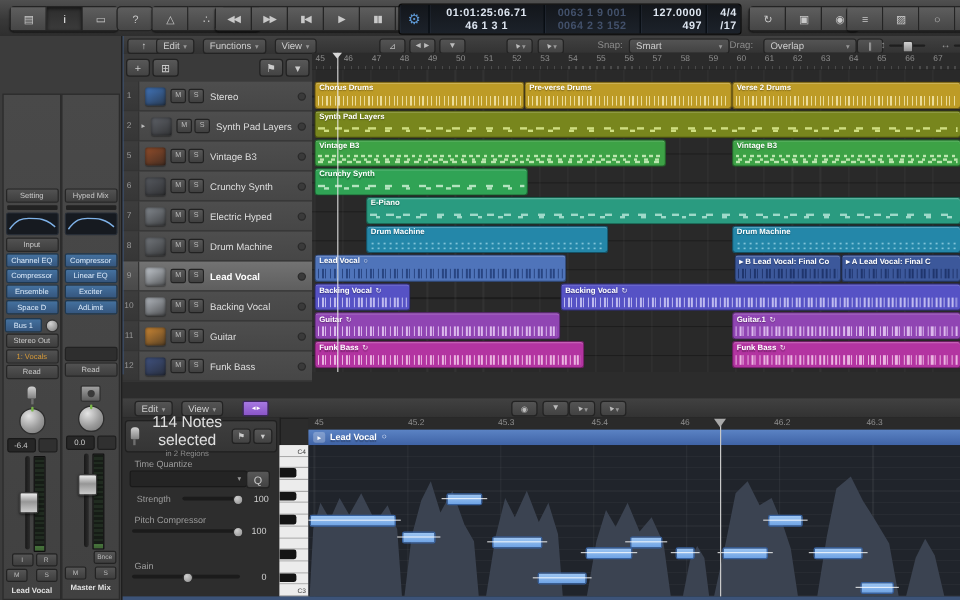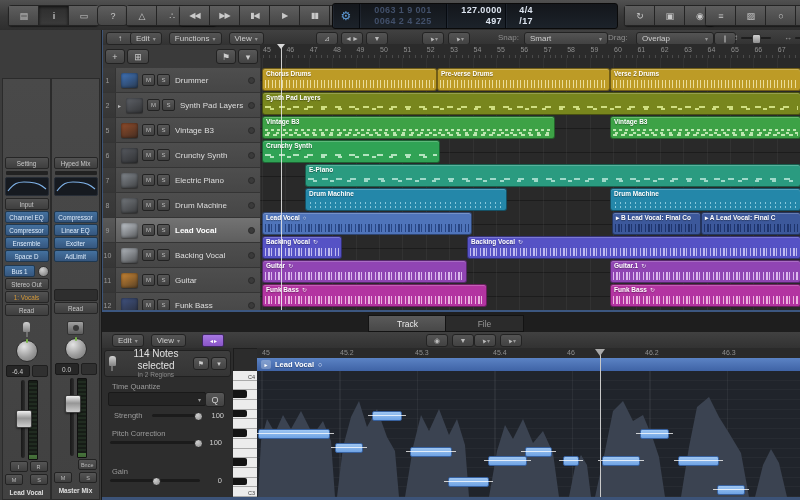--- a/index.html
+++ b/index.html
@@ -129,21 +129,21 @@
   #flex-box{position:absolute;left:128px;top:2px;width:190px;justify-content:space-between;padding-left:58px}
   #ed-icons{position:absolute;left:326px;top:2px;display:flex;gap:4px}
   #ed-tools{position:absolute;left:374px;top:2px;display:flex;gap:4px}
 
   #edpanel{left:100px;top:348px;width:133px;height:149px;background:#2d2d2d;border-right:1px solid #1c1c1c}
   #selbox{position:absolute;left:4px;top:2px;width:125px;height:25px;background:linear-gradient(#3e3e3e,#353535);
           border:1px solid #202020;border-radius:3px;display:flex;align-items:center}
   .mic-head{width:7px;height:10px;border-radius:3px 3px 1px 1px;background:linear-gradient(#d2d2d2,#828282);margin:0 auto}
   .mic-stem{width:2px;height:5px;background:#6e6e6e;margin:0 auto}
   #sel-texts{flex:1;text-align:center;line-height:1.15}
-  #sel-title{font-size:10px;color:#e0e0e0}
+  #sel-title{font-size:13px;color:#e0e0e0}
   #sel-sub{font-size:6.5px;color:#8d8d8d}
   #sel-btns{display:flex;gap:2px;margin-right:3px}
   #sel-btns .small-btn{position:static;height:11px;min-width:14px;font-size:7px}
   .plabel{position:absolute;font-size:7.5px;color:#9c9c9c}
   .pvalue{position:absolute;font-size:7.5px;color:#cfcfcf;text-align:right;width:20px}
   .dropdown{position:absolute;height:12px;background:#242424;border:1px solid #191919;border-radius:2px;
             display:flex;align-items:center;justify-content:flex-end;padding-right:4px;color:#8a8a8a}
   .hslider{position:absolute;height:3px;background:#1b1b1b;border-radius:2px}
   .hslider .thumb{position:absolute;top:-2px;width:7px;height:7px;border-radius:50%;
                   background:radial-gradient(circle at 35% 30%,#cfcfcf,#8a8a8a);border:1px solid #2c2c2c}
@@ -238,23 +238,27 @@
         <div class="tbtn" data-name="rewind-button">◀◀</div>
         <div class="tbtn" data-name="forward-button">▶▶</div>
         <div class="tbtn" data-name="goto-begin-button">▮◀</div>
         <div class="tbtn" data-name="play-button">▶</div>
         <div class="tbtn" data-name="pause-button">▮▮</div>
         <div class="tbtn" data-name="record-button">●</div>
       </div>
 
     <div id="lcd" class="abs" data-name="lcd-display">
       <div id="lcd-gear" class="lcd-col" data-name="lcd-gear-icon">⚙</div>
+      <div id="lcd-time" class="lcd-col">
+        <div class="lcd-row" data-name="lcd-smpte-time">01:01:25:06.71</div>
+        <div class="lcd-row" data-name="lcd-bar-position">46 1 3  1</div>
+      </div>
       <div id="lcd-loc" class="lcd-col">
         <div class="lcd-row" data-name="lcd-locator-left">0063 1 9 001</div>
-        <div class="lcd-row" data-name="lcd-locator-right">0064 2 4 225</div>
+        <div class="lcd-row" data-name="lcd-locator-right">0064 2 3 152</div>
       </div>
       <div id="lcd-tempo" class="lcd-col">
         <div class="lcd-row" data-name="lcd-tempo">127.0000</div>
         <div class="lcd-row" data-name="lcd-tempo-sub">497</div>
       </div>
       <div id="lcd-sig" class="lcd-col">
         <div class="lcd-row" data-name="lcd-time-signature">4/4</div>
         <div class="lcd-row" data-name="lcd-division">/17</div>
       </div>
     </div>
@@ -361,21 +365,21 @@
       <span class="rnum" data-name="ruler-bar-number" style="left: 494.4px;">66</span>
       <span class="rnum" data-name="ruler-bar-number" style="left: 517.8px;">67</span>
     </div>
 
   <div id="track-headers" class="abs" data-name="track-header-list">
       <div class="trow" data-name="track-header-drummer">
         <div class="tnum" data-name="track-number">1</div>
         <div class="ticon" data-name="drum-kit-icon" style="background: linear-gradient(150deg, rgb(63, 111, 176) 10%, rgb(29, 29, 29) 150%);"></div>
         <div class="msbtn" data-name="mute-button">M</div>
         <div class="msbtn" data-name="solo-button">S</div>
-        <span class="tname" data-name="track-name">Drummer</span>
+        <span class="tname" data-name="track-name">Stereo</span>
         <div class="tdot" data-name="input-monitor-dot"></div>
       </div>
       <div class="trow" data-name="track-header-synth-pad-layers">
         <div class="tnum" data-name="track-number">2</div>
         <span class="tdisc" data-name="disclosure-triangle-icon">▸</span>
         <div class="ticon" data-name="synth-keyboard-icon" style="background: linear-gradient(150deg, rgb(90, 93, 99) 10%, rgb(29, 29, 29) 150%);"></div>
         <div class="msbtn" data-name="mute-button">M</div>
         <div class="msbtn" data-name="solo-button">S</div>
         <span class="tname" data-name="track-name">Synth Pad Layers</span>
         <div class="tdot" data-name="input-monitor-dot"></div>
@@ -394,21 +398,21 @@
         <div class="msbtn" data-name="mute-button">M</div>
         <div class="msbtn" data-name="solo-button">S</div>
         <span class="tname" data-name="track-name">Crunchy Synth</span>
         <div class="tdot" data-name="input-monitor-dot"></div>
       </div>
       <div class="trow" data-name="track-header-electric-piano">
         <div class="tnum" data-name="track-number">7</div>
         <div class="ticon" data-name="electric-piano-icon" style="background: linear-gradient(150deg, rgb(125, 130, 136) 10%, rgb(29, 29, 29) 150%);"></div>
         <div class="msbtn" data-name="mute-button">M</div>
         <div class="msbtn" data-name="solo-button">S</div>
-        <span class="tname" data-name="track-name">Electric Piano</span>
+        <span class="tname" data-name="track-name">Electric Hyped</span>
         <div class="tdot" data-name="input-monitor-dot"></div>
       </div>
       <div class="trow" data-name="track-header-drum-machine">
         <div class="tnum" data-name="track-number">8</div>
         <div class="ticon" data-name="drum-machine-icon" style="background: linear-gradient(150deg, rgb(110, 114, 119) 10%, rgb(29, 29, 29) 150%);"></div>
         <div class="msbtn" data-name="mute-button">M</div>
         <div class="msbtn" data-name="solo-button">S</div>
         <span class="tname" data-name="track-name">Drum Machine</span>
         <div class="tdot" data-name="input-monitor-dot"></div>
       </div>
@@ -523,24 +527,20 @@
         <div class="region" data-name="region-funk-bass" style="left: 350px; top: 226px; width: 189px; background: rgb(179, 52, 161);">
           <span class="rlabel" data-name="region-label">Funk Bass<span class="rbadge" data-name="region-loop-icon">↻</span></span>
           <div class="tex wave" data-name="region-content-preview" style="--acc: #f1c1e7;"></div>
         </div>
       </div>
   </div>
   <div id="tracks-ph-tri" class="abs" data-name="playhead-marker"></div>
   <div id="tracks-playhead" class="abs" data-name="playhead"></div>
   <div id="focus-edge" class="abs" data-name="key-focus-border"></div>
 
-  <div id="tabsrow" class="abs" data-name="editor-tab-bar">
-      <div class="tab active" data-name="tab-track" style="left: 268px; width: 77px;">Track</div>
-      <div class="tab" data-name="tab-file" style="left: 345px; width: 77px;">File</div>
-    </div>
 
   <div id="edbar" class="abs" data-name="editor-menubar">
     <div id="ed-menu-items" data-name="editor-menus">
         <div class="mitem" data-name="menu-edit">
           <span>Edit</span>
           <span class="caret" data-name="chevron-down-icon">▾</span>
         </div>
         <div class="mitem" data-name="menu-view">
           <span>View</span>
           <span class="caret" data-name="chevron-down-icon">▾</span>
@@ -588,21 +588,21 @@
       <span class="caret" data-name="chevron-down-icon">▾</span>
     </div>
     <div class="small-btn" style="left:105px;top:44px;width:18px" data-name="quantize-apply-button">Q</div>
 
     <span class="plabel" style="left:14px;top:63px" data-name="strength-label">Strength</span>
     <div class="hslider" style="left:52px;top:66px;width:50px" data-name="strength-slider">
       <div class="thumb" style="left:42px"></div>
     </div>
     <span class="pvalue" style="left:104px;top:63px" data-name="strength-value">100</span>
 
-    <span class="plabel" style="left:12px;top:81px" data-name="pitch-correction-label">Pitch Correction</span>
+    <span class="plabel" style="left:12px;top:81px" data-name="pitch-correction-label">Pitch Compressor</span>
     <div class="hslider" style="left:10px;top:93px;width:90px" data-name="pitch-correction-slider">
       <div class="thumb" style="left:84px"></div>
     </div>
     <span class="pvalue" style="left:102px;top:90px" data-name="pitch-correction-value">100</span>
 
     <span class="plabel" style="left:12px;top:119px" data-name="gain-label">Gain</span>
     <div class="hslider" style="left:10px;top:131px;width:90px" data-name="gain-slider">
       <div class="thumb" style="left:42px"></div>
     </div>
     <span class="pvalue" style="left:102px;top:128px" data-name="gain-value">0</span>

